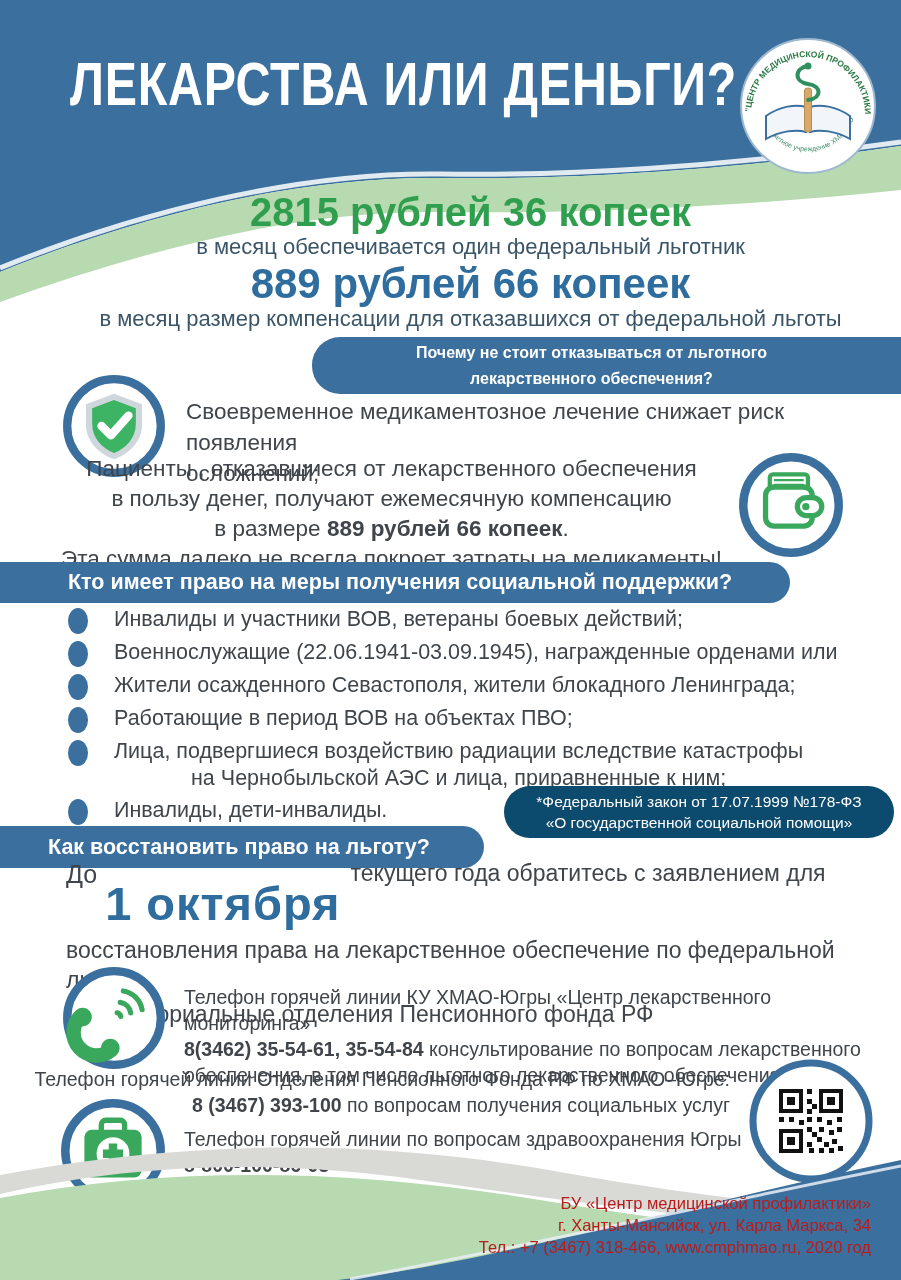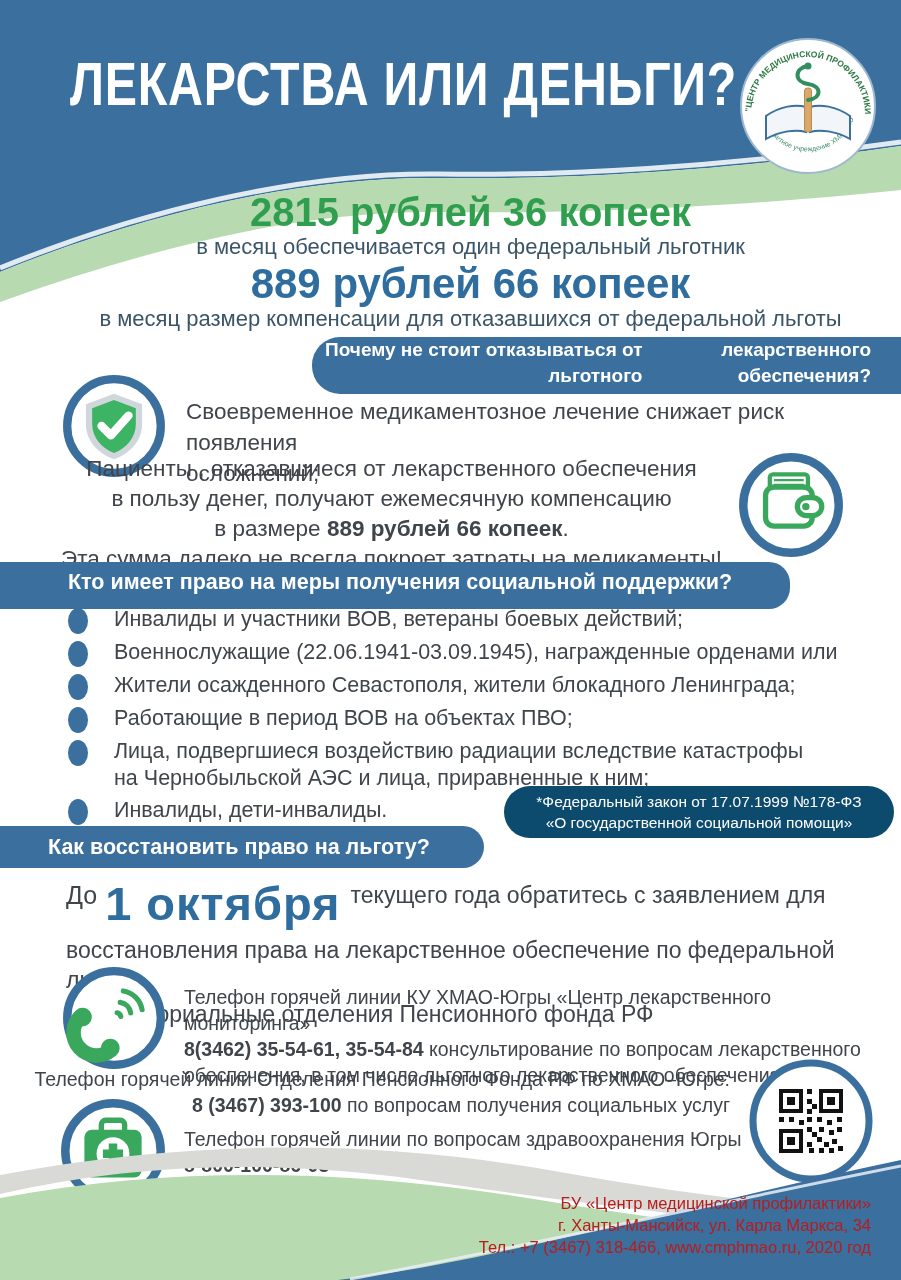--- a/index.html
+++ b/index.html
@@ -25,52 +25,52 @@
   .centered { position:absolute; left:40px; width:861px; text-align:center; }
   .stat-amount-green { top:190px; font-size:40px; font-weight:bold; color:#2f9e4e; }
   .stat-amount-blue  { top:260px; font-size:42px; font-weight:bold; color:#2e6d9e; }
   .stat-caption { font-size:22px; color:#3a5568; }
   .cap1 { top:234px; } .cap2 { top:306px; }
 
   
   .banner { position:absolute; background:#3a6f9e; color:#fff; font-weight:bold; }
   .banner-right {
     left:312px; right:0; top:337px; height:57px; border-radius:28px 0 0 28px;
-    display:flex; flex-direction:row; justify-content:center;
-    text-align:right; padding-right:30px; font-size:19px; line-height:26px;
+    display:flex; flex-direction:column; justify-content:center;
+    text-align:center; padding-right:30px; font-size:16px; line-height:26px;
   }
   .banner-who {
-    left:0; top:562px; width:790px; height:47px; border-radius:0 21px 21px 0;
+    left:0; top:562px; width:790px; height:41px; border-radius:0 21px 21px 0;
     line-height:41px; padding-left:68px; font-size:21.5px;
   }
   .banner-restore {
     left:0; top:826px; width:484px; height:42px; border-radius:0 21px 21px 0;
     line-height:42px; padding-left:48px; font-size:21.5px;
   }
 
   
   .why-point1 { position:absolute; left:186px; top:396px; font-size:22.5px; line-height:31px; }
   .why-point2 { position:absolute; right:179px; top:454px; font-size:22.5px; line-height:30px; text-align:center; }
 
   
   .bullets { position:absolute; left:62px; top:606px; width:810px; }
-  .b-item { display:flex; margin-bottom:5px; }
+  .b-item { display:flex; margin-bottom:5px;text-align:center; }
   .b-dot { flex:none; width:20px; height:26px; border-radius:50%; background:#3a6f9e; margin:2px 26px 0 6px; }
   .b-text { font-size:21.5px; line-height:26px; }
   .b-text div { margin-bottom:1px; }
 
   .law-badge {
     position:absolute; left:504px; top:786px; width:390px; height:52px;
     background:#0c4a6e; border-radius:26px; color:#fff; text-align:center;
     font-size:15.5px; line-height:21px; padding-top:5px;
   }
 
   
   .restore-block { position:absolute; left:66px; top:860px; width:822px; }
-  .restore-l1 { display:flex; align-items:center; white-space:nowrap; }
+  .restore-l1 { display:flex; align-items:flex-start; white-space:nowrap; }
   .restore-prefix { font-size:25px; }
   .restore-date { font-size:47px; font-weight:bold; color:#2e6d9e; margin:16px 10px 0 8px; letter-spacing:1px; }
   .restore-rest { font-size:23px; }
   .restore-p { font-size:23px; line-height:30px; margin-top:4px; }
 
   
   .hl-text { position:absolute; font-size:19.5px; line-height:26px; }
   .hl-monitoring { left:184px; top:984px; }
   .hl-pension { right:171px; top:1066px; text-align:right; }
   .hl-health { left:184px; top:1126px; }

